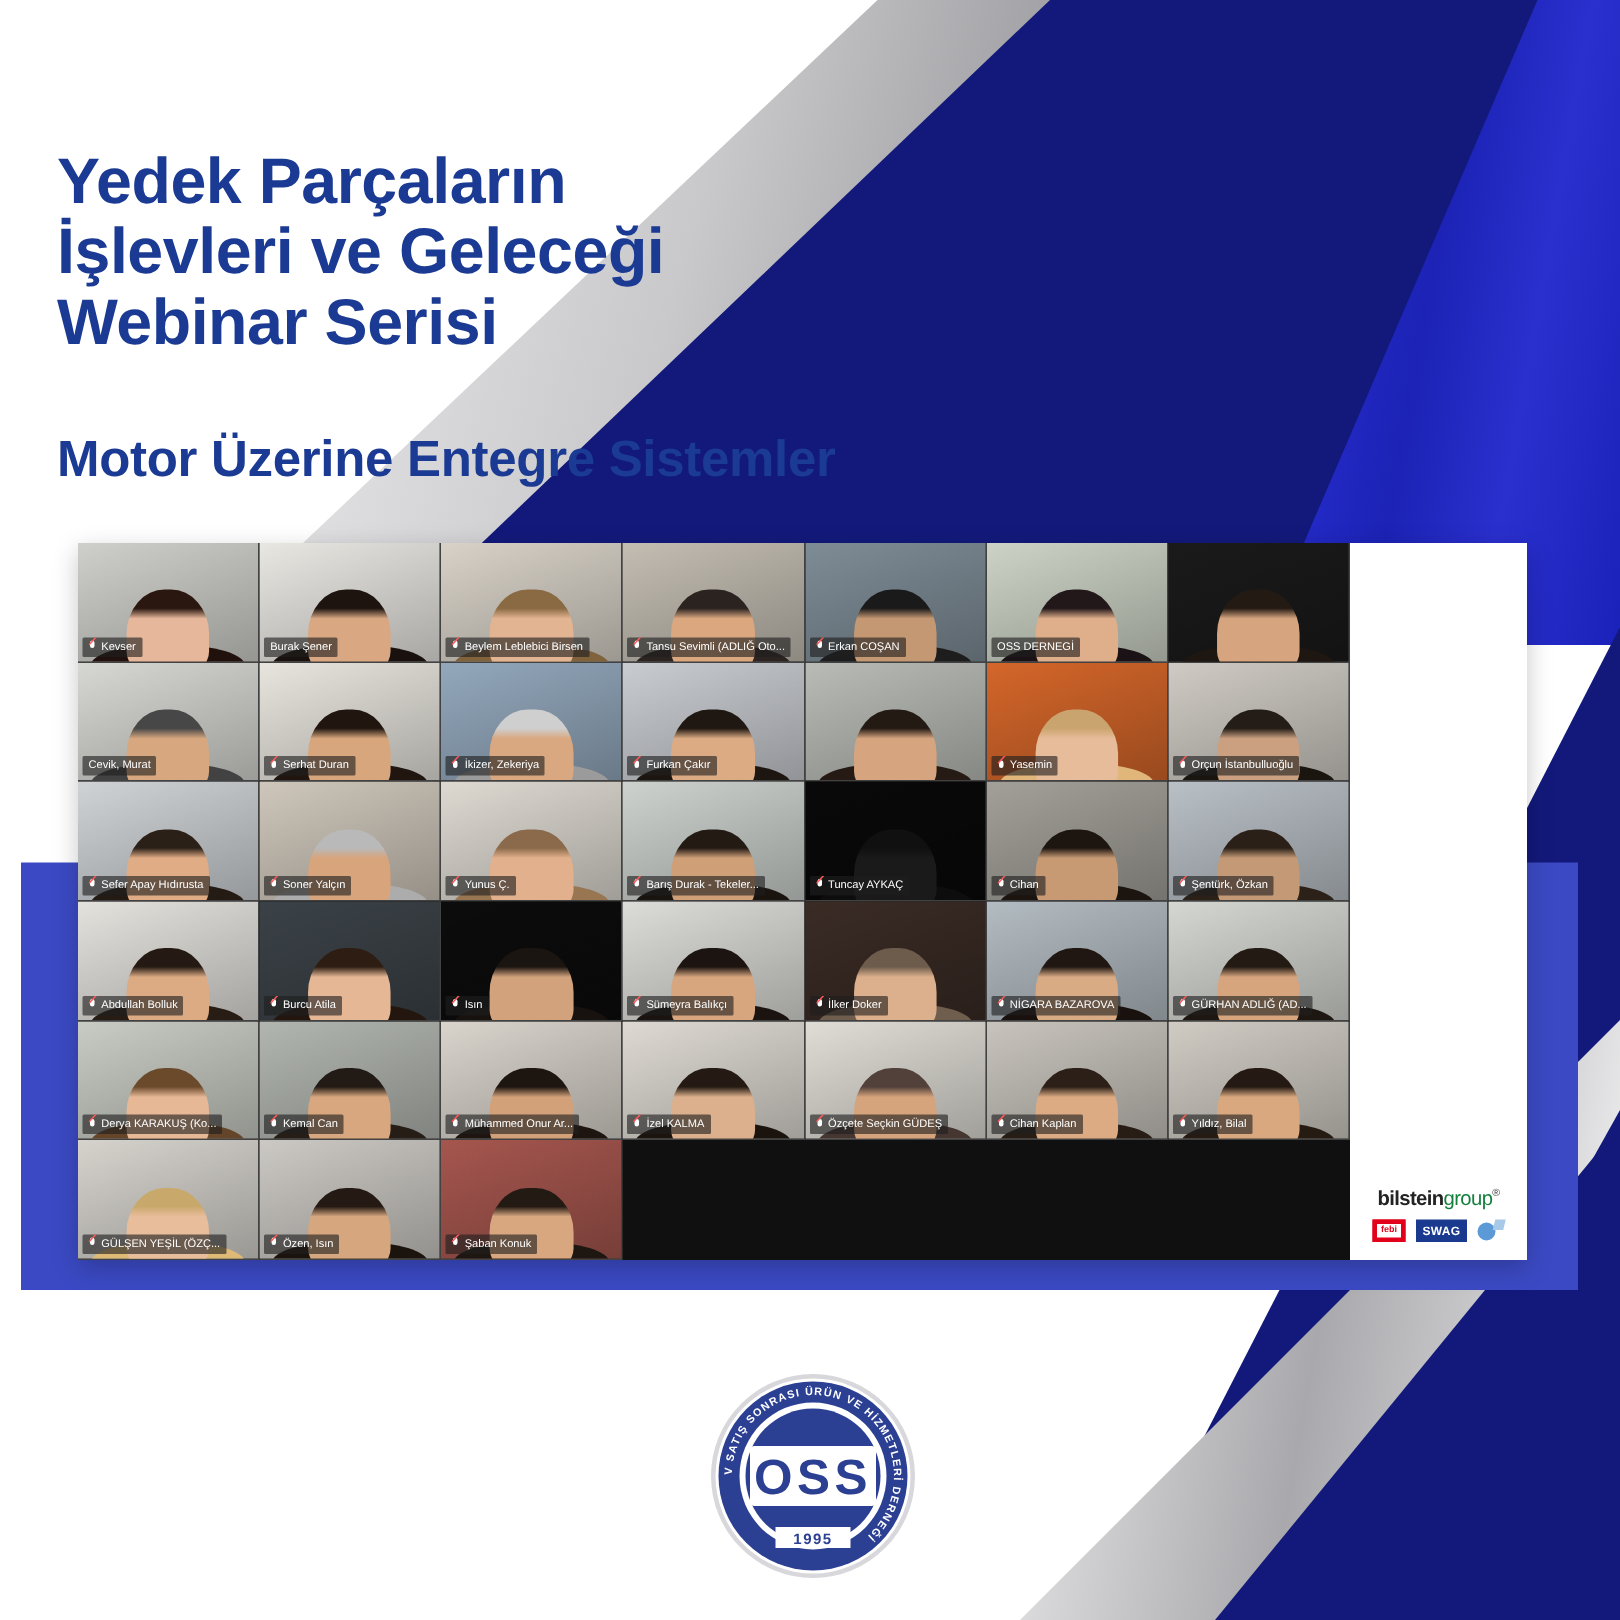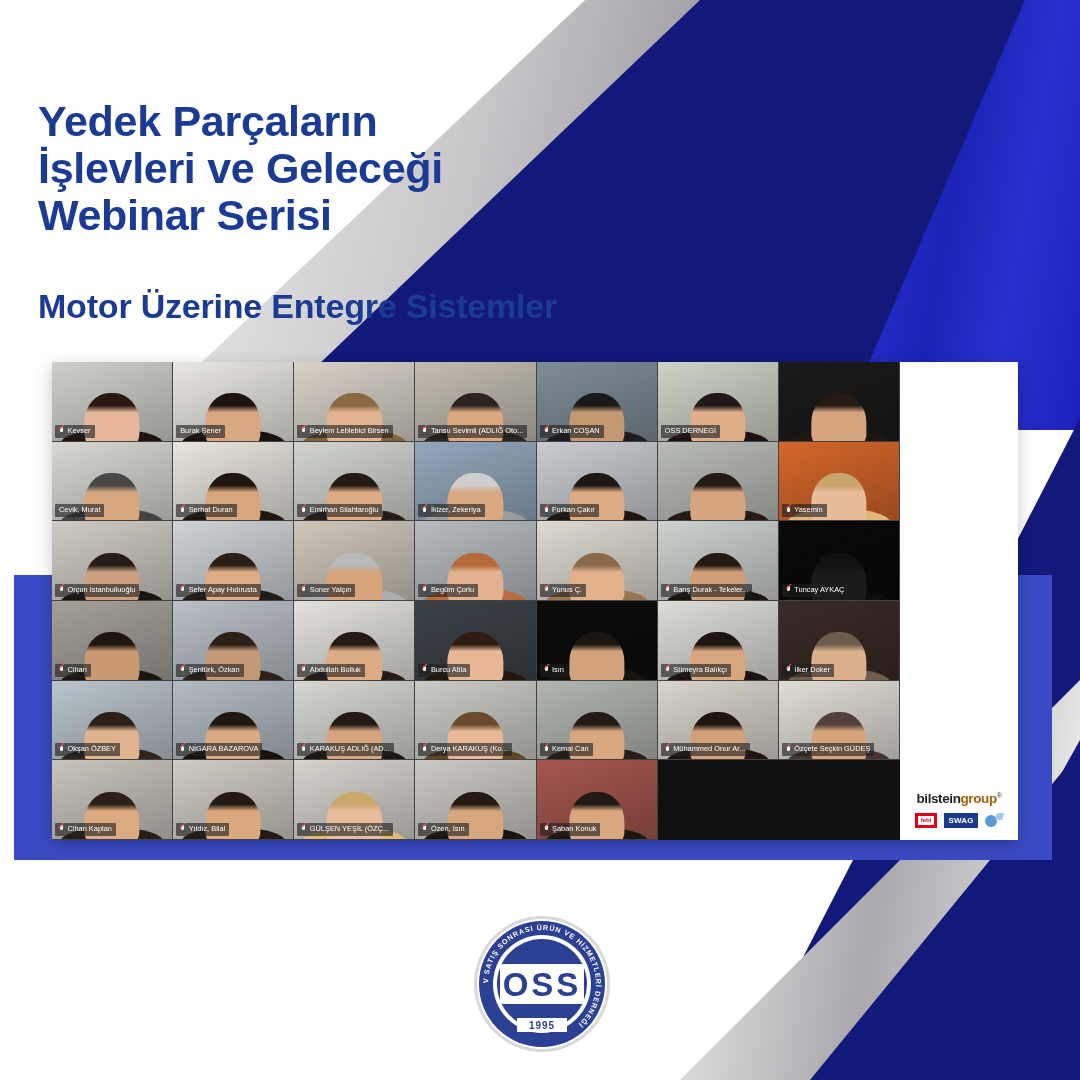--- a/index.html
+++ b/index.html
@@ -179,21 +179,21 @@
     left: 0; right: 0; bottom: 12px;
     text-align: center;
   }
   .bilstein-word {
     font-size: 13.5px;
     letter-spacing: -0.4px;
     color: #3a3a3a;
     white-space: nowrap;
   }
   .bilstein-word b { color: #232323; font-weight: bold; }
-  .bilstein-word span.gr { color: #a16207; font-weight: bold; }
+  .bilstein-word span.gr { color: #15803d; font-weight: normal; }
   .bilstein-word sup { font-size: 7px; vertical-align: super; }
   .brand-row {
     margin-top: 7px;
     display: flex; align-items: flex-start; justify-content: center; gap: 7px;
   }
   .febi {
     width: 22px; height: 15px;
     background: #e2001a;
     border: 1.5px solid #e2001a;
     display: flex; align-items: center; justify-content: center;
@@ -346,30 +346,20 @@
           <div class="scene" style="background: linear-gradient(160deg, rgb(232, 229, 222) 0%, rgba(0, 0, 0, 0.28) 100%), rgb(232, 229, 222);">
             <div class="torso" style="background: rgb(32, 22, 15); filter: brightness(1.02);"></div>
             <div class="head" style="background: linear-gradient(rgb(32, 22, 15) 0%, rgb(32, 22, 15) 22%, rgb(216, 166, 124) 34%, rgb(216, 166, 124) 100%);"></div>
           </div>
           <div class="nm">
             <span class="mic"></span>
             <span>Serhat Duran</span>
           </div>
         </div>
         <div class="tile">
-          <div class="scene" style="background: linear-gradient(160deg, rgb(210, 213, 207) 0%, rgba(0, 0, 0, 0.28) 100%), rgb(210, 213, 207);">
-            <div class="torso" style="background: rgb(36, 26, 19); filter: brightness(1.11);"></div>
-            <div class="head" style="background: linear-gradient(rgb(36, 26, 19) 0%, rgb(36, 26, 19) 22%, rgb(220, 171, 132) 34%, rgb(220, 171, 132) 100%);"></div>
-          </div>
-          <div class="nm">
-            <span class="mic"></span>
-            <span>Emirhan Silahtaroğlu</span>
-          </div>
-        </div>
-        <div class="tile">
           <div class="scene" style="background: linear-gradient(160deg, rgb(147, 168, 188) 0%, rgba(0, 0, 0, 0.28) 100%), rgb(147, 168, 188);">
             <div class="torso" style="background: rgb(207, 207, 207); filter: brightness(0.75);"></div>
             <div class="head" style="background: linear-gradient(rgb(207, 207, 207) 0%, rgb(207, 207, 207) 22%, rgb(217, 168, 128) 34%, rgb(217, 168, 128) 100%);"></div>
           </div>
           <div class="nm">
             <span class="mic"></span>
             <span>İkizer, Zekeriya</span>
           </div>
         </div>
         <div class="tile">
@@ -422,30 +412,20 @@
           <div class="scene" style="background: linear-gradient(160deg, rgb(207, 199, 187) 0%, rgba(0, 0, 0, 0.28) 100%), rgb(207, 199, 187);">
             <div class="torso" style="background: rgb(185, 185, 185); filter: brightness(0.93);"></div>
             <div class="head" style="background: linear-gradient(rgb(185, 185, 185) 0%, rgb(185, 185, 185) 22%, rgb(216, 164, 124) 34%, rgb(216, 164, 124) 100%);"></div>
           </div>
           <div class="nm">
             <span class="mic"></span>
             <span>Soner Yalçın</span>
           </div>
         </div>
         <div class="tile">
-          <div class="scene" style="background: linear-gradient(160deg, rgb(182, 188, 192) 0%, rgba(0, 0, 0, 0.28) 100%), rgb(182, 188, 192);">
-            <div class="torso" style="background: rgb(180, 106, 58); filter: brightness(1.02);"></div>
-            <div class="head" style="background: linear-gradient(rgb(180, 106, 58) 0%, rgb(180, 106, 58) 22%, rgb(224, 178, 143) 34%, rgb(224, 178, 143) 100%);"></div>
-          </div>
-          <div class="nm">
-            <span class="mic"></span>
-            <span>Begüm Çorlu</span>
-          </div>
-        </div>
-        <div class="tile">
           <div class="scene" style="background: linear-gradient(160deg, rgb(222, 218, 210) 0%, rgba(0, 0, 0, 0.28) 100%), rgb(222, 218, 210);">
             <div class="torso" style="background: rgb(138, 106, 74); filter: brightness(1.11);"></div>
             <div class="head" style="background: linear-gradient(rgb(138, 106, 74) 0%, rgb(138, 106, 74) 22%, rgb(226, 176, 140) 34%, rgb(226, 176, 140) 100%);"></div>
           </div>
           <div class="nm">
             <span class="mic"></span>
             <span>Yunus Ç.</span>
           </div>
         </div>
         <div class="tile">
@@ -532,47 +512,37 @@
           <div class="scene" style="background: linear-gradient(160deg, rgb(58, 43, 37) 0%, rgba(0, 0, 0, 0.28) 100%), rgb(58, 43, 37);">
             <div class="torso" style="background: rgb(109, 91, 76); filter: brightness(1.02);"></div>
             <div class="head" style="background: linear-gradient(rgb(109, 91, 76) 0%, rgb(109, 91, 76) 22%, rgb(220, 176, 140) 34%, rgb(220, 176, 140) 100%);"></div>
           </div>
           <div class="nm">
             <span class="mic"></span>
             <span>İlker Doker</span>
           </div>
         </div>
         <div class="tile">
-          <div class="scene" style="background: linear-gradient(160deg, rgb(185, 196, 204) 0%, rgba(0, 0, 0, 0.28) 100%), rgb(185, 196, 204);">
-            <div class="torso" style="background: rgb(42, 32, 24); filter: brightness(1.11);"></div>
-            <div class="head" style="background: linear-gradient(rgb(42, 32, 24) 0%, rgb(42, 32, 24) 22%, rgb(224, 179, 143) 34%, rgb(224, 179, 143) 100%);"></div>
-          </div>
-          <div class="nm">
-            <span class="mic"></span>
-            <span>Okşan ÖZBEY</span>
-          </div>
-        </div>
-        <div class="tile">
           <div class="scene" style="background: linear-gradient(160deg, rgb(179, 188, 194) 0%, rgba(0, 0, 0, 0.28) 100%), rgb(179, 188, 194);">
             <div class="torso" style="background: rgb(32, 23, 19); filter: brightness(0.75);"></div>
             <div class="head" style="background: linear-gradient(rgb(32, 23, 19) 0%, rgb(32, 23, 19) 22%, rgb(217, 171, 133) 34%, rgb(217, 171, 133) 100%);"></div>
           </div>
           <div class="nm">
             <span class="mic"></span>
             <span>NİGARA BAZAROVA</span>
           </div>
         </div>
         <div class="tile">
           <div class="scene" style="background: linear-gradient(160deg, rgb(213, 215, 210) 0%, rgba(0, 0, 0, 0.28) 100%), rgb(213, 215, 210);">
             <div class="torso" style="background: rgb(35, 26, 20); filter: brightness(0.84);"></div>
             <div class="head" style="background: linear-gradient(rgb(35, 26, 20) 0%, rgb(35, 26, 20) 22%, rgb(214, 165, 126) 34%, rgb(214, 165, 126) 100%);"></div>
           </div>
           <div class="nm">
             <span class="mic"></span>
-            <span>KARAKUŞ ADLIĞ (AD...</span>
+            <span>GÜRHAN ADLIĞ (AD...</span>
           </div>
         </div>
         <div class="tile">
           <div class="scene" style="background: linear-gradient(160deg, rgb(201, 204, 196) 0%, rgba(0, 0, 0, 0.28) 100%), rgb(201, 204, 196);">
             <div class="torso" style="background: rgb(107, 74, 44); filter: brightness(0.93);"></div>
             <div class="head" style="background: linear-gradient(rgb(107, 74, 44) 0%, rgb(107, 74, 44) 22%, rgb(230, 184, 150) 34%, rgb(230, 184, 150) 100%);"></div>
           </div>
           <div class="nm">
             <span class="mic"></span>
             <span>Derya KARAKUŞ  (Ko...</span>
@@ -589,20 +559,30 @@
           </div>
         </div>
         <div class="tile">
           <div class="scene" style="background: linear-gradient(160deg, rgb(217, 212, 204) 0%, rgba(0, 0, 0, 0.28) 100%), rgb(217, 212, 204);">
             <div class="torso" style="background: rgb(29, 21, 16); filter: brightness(1.02);"></div>
             <div class="head" style="background: linear-gradient(rgb(29, 21, 16) 0%, rgb(29, 21, 16) 22%, rgb(210, 160, 121) 34%, rgb(210, 160, 121) 100%);"></div>
           </div>
           <div class="nm">
             <span class="mic"></span>
             <span>Mühammed Onur Ar...</span>
+          </div>
+        </div>
+        <div class="tile">
+          <div class="scene" style="background: linear-gradient(160deg, rgb(222, 218, 211) 0%, rgba(0, 0, 0, 0.28) 100%), rgb(222, 218, 211);">
+            <div class="torso" style="background: rgb(36, 26, 19); filter: brightness(0.75);"></div>
+            <div class="head" style="background: linear-gradient(rgb(36, 26, 19) 0%, rgb(36, 26, 19) 22%, rgb(220, 176, 140) 34%, rgb(220, 176, 140) 100%);"></div>
+          </div>
+          <div class="nm">
+            <span class="mic"></span>
+            <span>İzel KALMA</span>
           </div>
         </div>
         <div class="tile">
           <div class="scene" style="background: linear-gradient(160deg, rgb(224, 221, 214) 0%, rgba(0, 0, 0, 0.28) 100%), rgb(224, 221, 214);">
             <div class="torso" style="background: rgb(82, 64, 58); filter: brightness(0.84);"></div>
             <div class="head" style="background: linear-gradient(rgb(82, 64, 58) 0%, rgb(82, 64, 58) 22%, rgb(213, 164, 124) 34%, rgb(213, 164, 124) 100%);"></div>
           </div>
           <div class="nm">
             <span class="mic"></span>
             <span>Özçete Seçkin GÜDEŞ</span>

